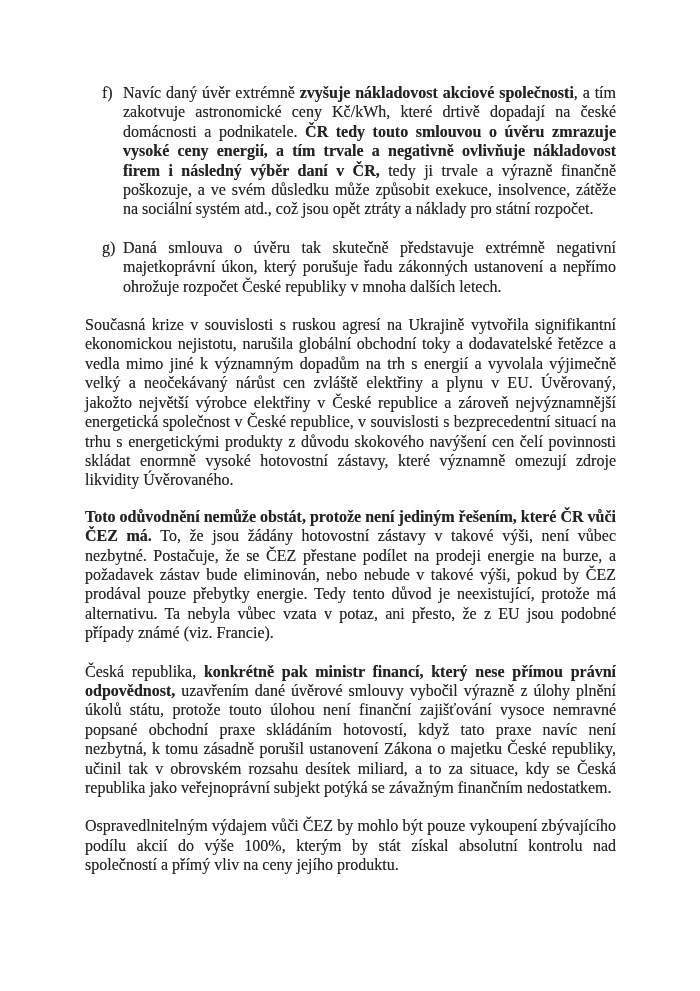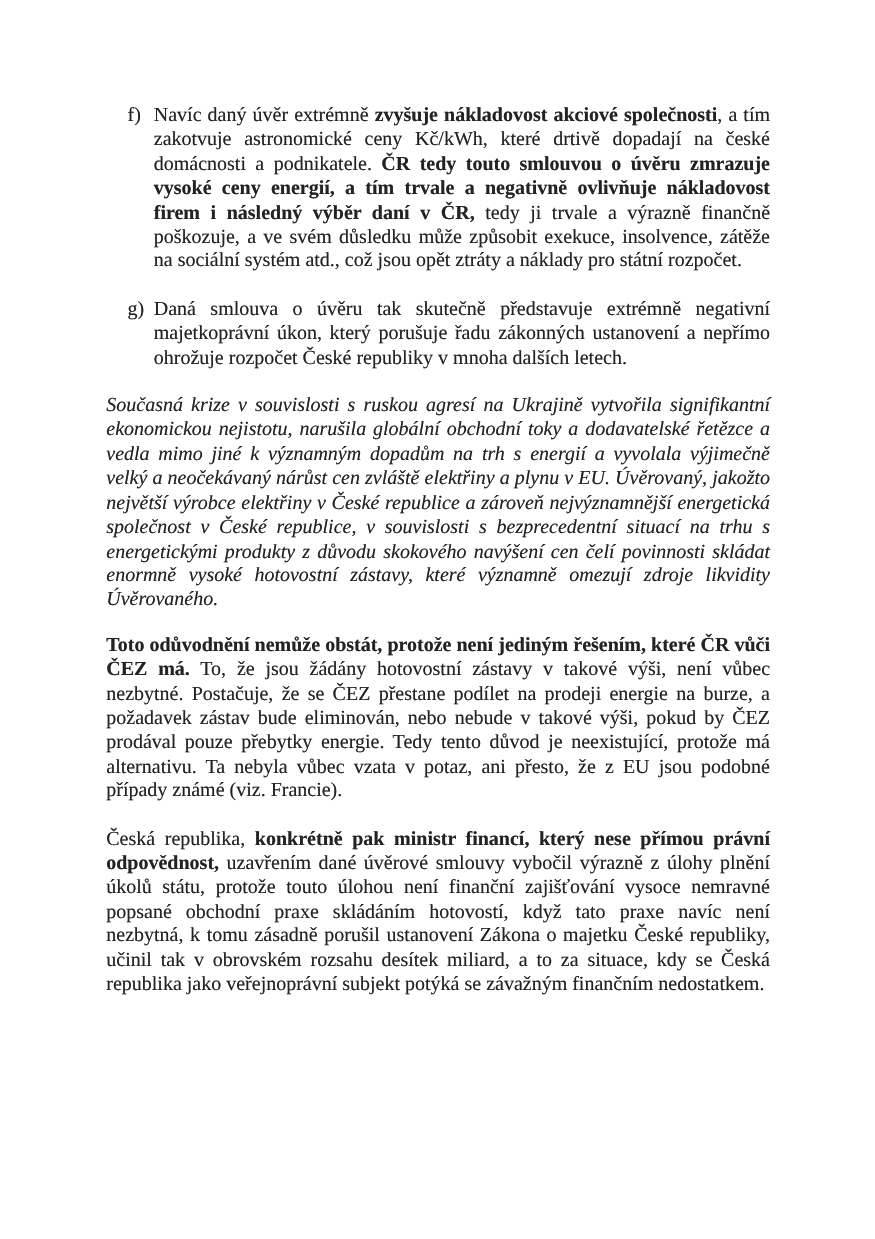--- a/index.html
+++ b/index.html
@@ -40,21 +40,20 @@
     top: 0;
     font-size: 16px;
     line-height: 19.4px;
     text-shadow: 0 0 0.5px rgba(50,50,50,0.55);
   }
   .heading {
     font-weight: bold;
     margin-bottom: 14px;
   }
   .quote {
-    font-style: italic;
     margin-bottom: 17px;
   }
   .run-bold { font-weight: bold; margin-top: 48px; }
 </style>
 </head>
 <body style="background: rgb(255, 255, 255); color: rgb(35, 35, 35);">
 
 <div class="page">
   <div class="content">
 
@@ -68,15 +67,16 @@
       <p class="para"><span>Daná smlouva o úvěru tak skutečně představuje extrémně negativní majetkoprávní úkon, který porušuje řadu zákonných ustanovení a nepřímo ohrožuje rozpočet České republiky v mnoha dalších letech.</span></p>
     </div>
 
 
     <p class="para quote">Současná krize v souvislosti s ruskou agresí na Ukrajině vytvořila signifikantní ekonomickou nejistotu, narušila globální obchodní toky a dodavatelské řetězce a vedla mimo jiné k významným dopadům na trh s energií a vyvolala výjimečně velký a neočekávaný nárůst cen zvláště elektřiny a plynu v EU. Úvěrovaný, jakožto největší výrobce elektřiny v České republice a zároveň nejvýznamnější energetická společnost v České republice, v souvislosti s bezprecedentní situací na trhu s energetickými produkty z důvodu skokového navýšení cen čelí povinnosti skládat enormně vysoké hotovostní zástavy, které významně omezují zdroje likvidity Úvěrovaného.</p>
 
     <p class="para"><span class="run-bold">Toto odůvodnění nemůže obstát, protože není jediným řešením, které ČR vůči ČEZ má.</span><span> To, že jsou žádány hotovostní zástavy v takové výši, není vůbec nezbytné. Postačuje, že se ČEZ přestane podílet na prodeji energie na burze, a požadavek zástav bude eliminován, nebo nebude v takové výši, pokud by ČEZ prodával pouze přebytky energie. Tedy tento důvod je neexistující, protože má alternativu. Ta nebyla vůbec vzata v potaz, ani přesto, že z EU jsou podobné případy známé (viz. Francie).</span></p>
 
     <p class="para"><span>Česká republika, </span><span class="run-bold">konkrétně pak ministr financí, který nese přímou právní odpovědnost,</span><span> uzavřením dané úvěrové smlouvy vybočil výrazně z úlohy plnění úkolů státu, protože touto úlohou není finanční zajišťování vysoce nemravné popsané obchodní praxe skládáním hotovostí, když tato praxe navíc není nezbytná, k tomu zásadně porušil ustanovení Zákona o majetku České republiky, učinil tak v obrovském rozsahu desítek miliard, a to za situace, kdy se Česká republika jako veřejnoprávní subjekt potýká se závažným finančním nedostatkem.</span></p>
 
+    <p class="para"><span>Ospravedlnitelným výdajem vůči ČEZ by mohlo být pouze vykoupení zbývajícího podílu akcií do výše 100%, kterým by stát získal absolutní kontrolu nad společností a přímý vliv na ceny jejího produktu.</span></p>
 
   </div>
 </div>
 
 </body></html>

